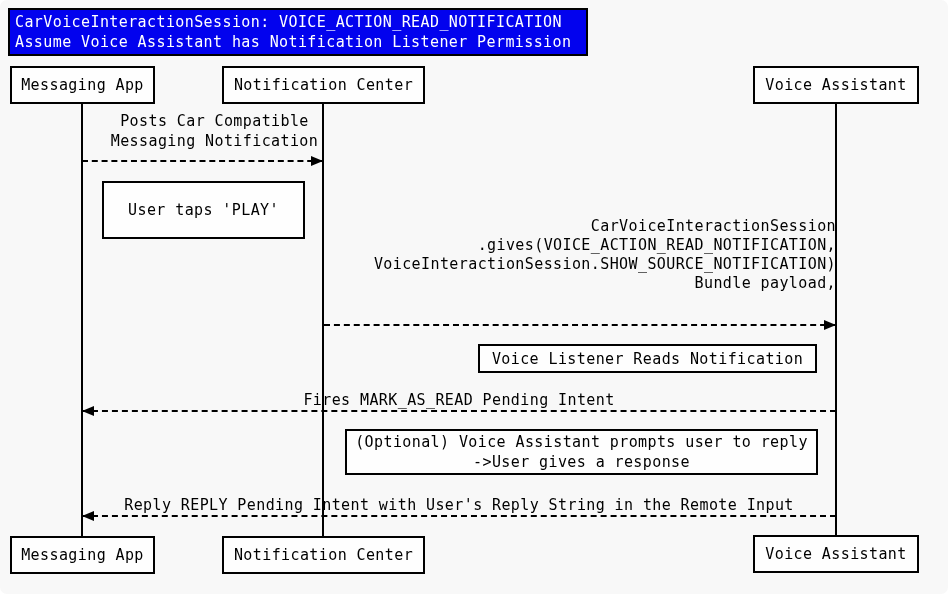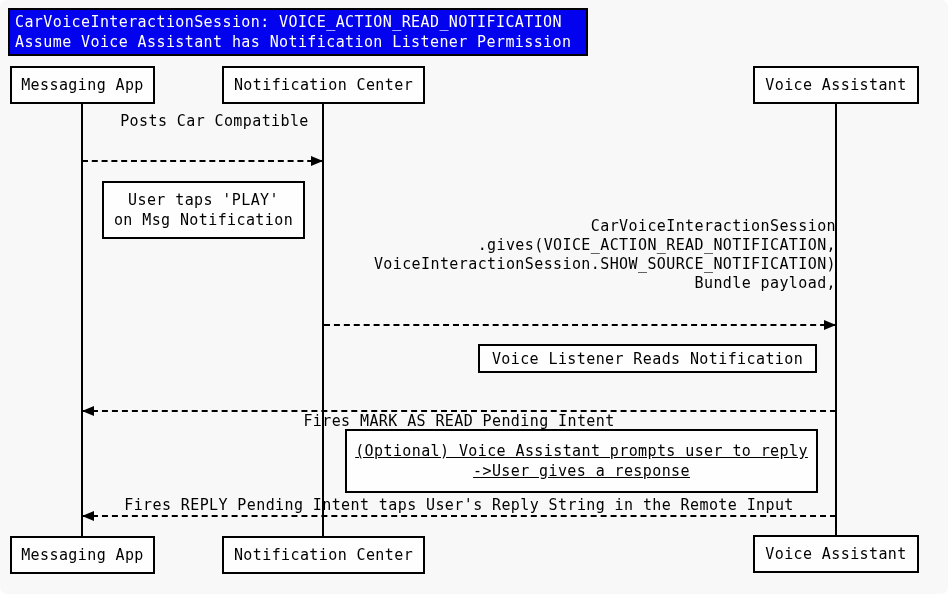--- a/index.html
+++ b/index.html
@@ -92,55 +92,55 @@
   <div class="box" style="left:753px; top:66px; width:166px; height:38px;">
     <span>Voice Assistant</span>
   </div>
 
   <div class="lifeline" style="left:81px; top:104px; height:432px;"></div>
   <div class="lifeline" style="left:322px; top:104px; height:432px;"></div>
   <div class="lifeline" style="left:835px; top:104px; height:432px;"></div>
 
   <div class="msg-label" style="left:82px; top:111px; width:265px; line-height:20px;">
     <div>Posts Car Compatible</div>
+    <div>Messaging Notification</div>
   </div>
   <div class="arrow-line" style="left:82px; top:160px; width:241px;"></div>
   <div class="arrowhead-right" style="left:311px; top:156px;"></div>
 
   <div class="box" style="left:102px; top:181px; width:203px; height:58px;">
     <div>User taps 'PLAY'</div>
-    <div>on Msg Notification</div>
   </div>
 
   <div class="msg-label" style="left:324px; top:217px; width:512px;text-align:right;">
     <div>CarVoiceInteractionSession</div>
     <div>.gives(VOICE_ACTION_READ_NOTIFICATION,</div>
     <div>VoiceInteractionSession.SHOW_SOURCE_NOTIFICATION)</div>
     <div>Bundle payload,</div>
   </div>
   <div class="arrow-line" style="left:324px; top:324px; width:512px;"></div>
   <div class="arrowhead-right" style="left:824px; top:320px;"></div>
 
   <div class="box" style="left:478px; top:344px; width:339px; height:29px;">
     <div>Voice Listener Reads Notification</div>
   </div>
 
-  <div class="msg-label" style="left:82px; top:391px; width:754px;margin-top:21px;">
+  <div class="msg-label" style="left:82px; top:391px; width:754px;">
     <div>Fires MARK_AS_READ Pending Intent</div>
   </div>
   <div class="arrow-line" style="left:82px; top:410px; width:754px;"></div>
   <div class="arrowhead-left" style="left:82px; top:406px;"></div>
 
-  <div class="box" style="left:345px; top:429px; width:473px; height:64px;text-decoration:underline;">
+  <div class="box" style="left:345px; top:429px; width:473px; height:46px;">
     <div>(Optional) Voice Assistant prompts user to reply</div>
     <div>-&gt;User gives a response</div>
   </div>
 
   <div class="msg-label" style="left:82px; top:496px; width:754px;">
-    <div>Fires REPLY Pending Intent taps User's Reply String in the Remote Input</div>
+    <div>Reply REPLY Pending Intent with User's Reply String in the Remote Input</div>
   </div>
   <div class="arrow-line" style="left:82px; top:515px; width:754px;"></div>
   <div class="arrowhead-left" style="left:82px; top:511px;"></div>
 
   <div class="box" style="left:10px; top:536px; width:145px; height:38px;">
     <span>Messaging App</span>
   </div>
   <div class="box" style="left:222px; top:536px; width:203px; height:38px;">
     <span>Notification Center</span>
   </div>

